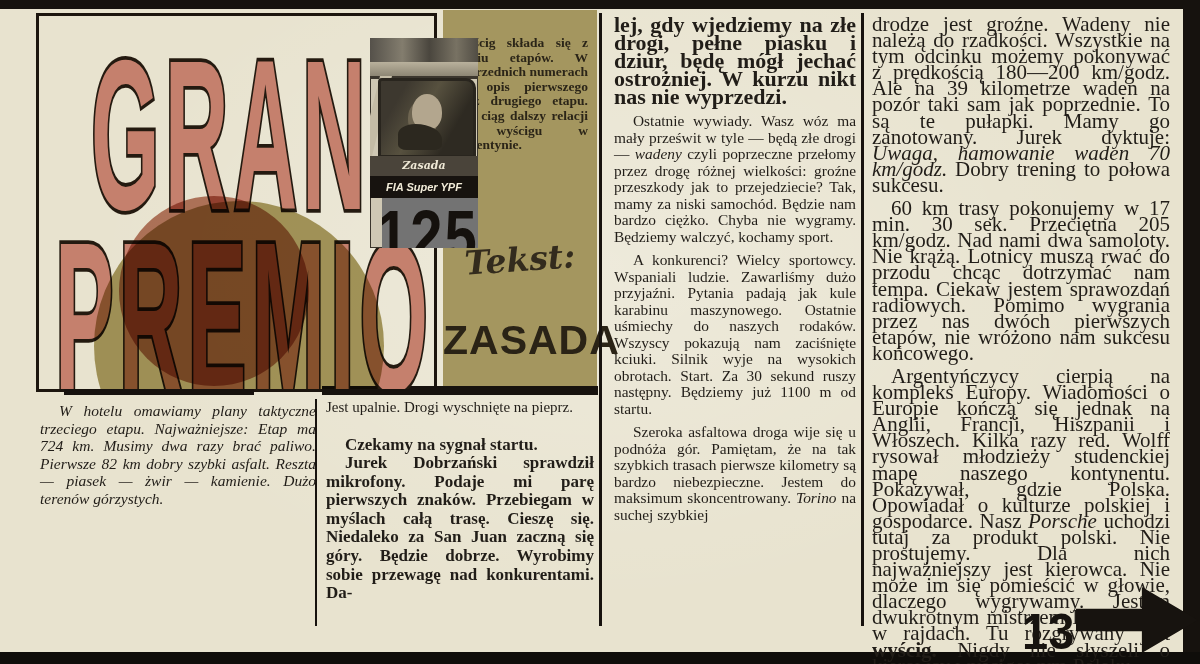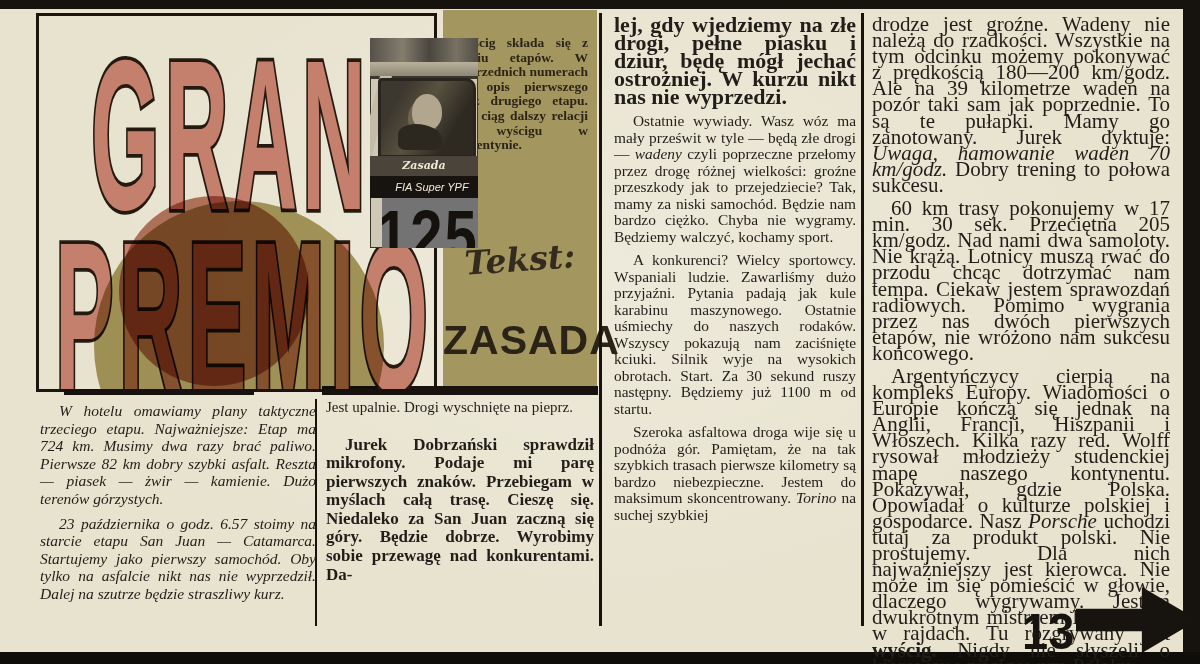--- a/index.html
+++ b/index.html
@@ -31,21 +31,21 @@
   .ph-foliage{position:absolute;left:0;top:0;width:108px;height:26px;
     background:linear-gradient(90deg,#55514a,#837d6e 30%,#4a463e 55%,#787263 80%,#514d44);}
   .ph-roof{position:absolute;left:0;top:24px;width:108px;height:14px;background:linear-gradient(#b9b19c,#8d8674);border-bottom:3px solid #3c372e;}
   .ph-window{position:absolute;left:8px;top:40px;width:92px;height:74px;background:linear-gradient(120deg,#3d382f 20%,#57513f 45%,#2e2a22 75%);border:3px solid #29251e;border-radius:4px 10px 2px 2px;}
   .ph-pillar{position:absolute;left:0;top:38px;width:12px;height:80px;background:#c4bca6;transform:skewX(-14deg);}
   .ph-face{position:absolute;left:42px;top:56px;width:30px;height:36px;background:#b3a68e;border-radius:50% 50% 45% 45%;box-shadow:-4px 6px 0 #6e6551;}
   .ph-arm{position:absolute;left:28px;top:86px;width:44px;height:26px;background:#2c281f;border-radius:40% 60% 20% 20%;}
   .ph-doorband{position:absolute;left:0;top:118px;width:108px;height:20px;background:#4a443a;color:#efe9d6;
     font-family:"DejaVu Serif",serif;font-style:italic;font-weight:bold;font-size:11px;line-height:20px;text-align:center;}
   .ph-sponsor{position:absolute;left:0;top:138px;width:108px;height:22px;background:#17130f;color:#f2ecd9;
-    font-family:"Liberation Sans",sans-serif;font-style:italic;font-weight:normal;font-size:11px;line-height:22px;text-align:center;white-space:nowrap;padding-left:8px;}
+    font-family:"Liberation Sans",sans-serif;font-style:italic;font-weight:bold;font-size:11px;line-height:22px;text-align:center;white-space:nowrap;}
   .ph-numband{position:absolute;left:12px;top:160px;width:108px;height:56px;background:#737373;overflow:hidden;}
   .ph-num{position:absolute;left:-6px;top:2px;font-family:"Liberation Sans",sans-serif;font-weight:700;font-size:58px;line-height:1;letter-spacing:2px;color:#15110d;transform:scaleY(1.25);transform-origin:top left;}
   
   .standfirst{position:absolute;left:443px;top:10px;width:154px;height:376px;background:#a4965f;box-sizing:border-box;}
   .sf-text{margin:0;padding:26px 9px 0 11px;font-weight:bold;font-size:13.5px;line-height:14.6px;text-align:justify;color:#2b2518;}
   .sf-tekst{position:absolute;left:0;right:0;top:230px;text-align:center;font-family:"DejaVu Serif",serif;font-style:italic;font-weight:bold;font-size:33px;color:#332b1d;transform:rotate(-4deg);}
   .sf-author1{position:absolute;left:0;right:0;top:281px;text-align:center;font-family:"Liberation Sans",sans-serif;font-weight:700;font-size:24px;letter-spacing:1px;color:#2e2719;}
   .sf-author2{position:absolute;left:0;right:0;top:307px;text-align:center;font-family:"Liberation Sans",sans-serif;font-weight:700;font-size:41px;letter-spacing:1px;color:#2a2316;}
   
   .rule{position:absolute;background:#17120e;}
@@ -108,25 +108,25 @@
     <div class="sf-tekst">Tekst:</div>
     <div class="sf-author2">ZASADA</div>
   </aside>
 
   <div class="rule rule-ab"></div>
   <div class="rule rule-bc"></div>
   <div class="rule rule-cd"></div>
 
   <section class="col col-a">
     <p><span>W hotelu omawiamy plany taktyczne trzeciego etapu. Najważniejsze: Etap ma 724 km. Musimy dwa razy brać paliwo. Pierwsze 82 km dobry szybki asfalt. Reszta — piasek — żwir — kamienie. Dużo terenów górzystych.</span></p>
-    <p><span>23 października o godz. 6.57 stoimy na starcie etapu San Juan — Catamarca. Startujemy jako pierwszy samochód. Oby tylko na asfalcie nikt nas nie wyprzedził. Dalej na szutrze będzie straszliwy kurz.</span></p>
   </section>
 
   <section class="col col-b">
     <p class="ital noind"><span>Jest upalnie. Drogi wyschnięte na pieprz.</span></p>
+    <p class="lead"><span>Czekamy na sygnał startu.</span></p>
     <p class="lead"><span>Jurek Dobrzański sprawdził mikrofony. Podaje mi parę pierwszych znaków. Przebiegam w myślach całą trasę. Cieszę się. Niedaleko za San Juan zaczną się góry. Będzie dobrze. Wyrobimy sobie przewagę nad konkurentami. Da-</span></p>
   </section>
 
   <section class="col col-c">
     <p class="lead noind"><span>lej, gdy wjedziemy na złe drogi, pełne piasku i dziur, będę mógł jechać ostrożniej. W kurzu nikt nas nie wyprzedzi.</span></p>
     <p><span>Ostatnie wywiady. Wasz wóz ma mały prześwit w tyle — będą złe drogi — </span><span class="i">wadeny</span><span> czyli poprzeczne przełomy przez drogę różnej wielkości: groźne przeszkody jak to przejedziecie? Tak, mamy za niski samochód. Będzie nam bardzo ciężko. Chyba nie wygramy. Będziemy walczyć, kochamy sport.</span></p>
     <p><span>A konkurenci? Wielcy sportowcy. Wspaniali ludzie. Zawarliśmy dużo przyjaźni. Pytania padają jak kule karabinu maszynowego. Ostatnie uśmiechy do naszych rodaków. Wszyscy pokazują nam zaciśnięte kciuki. Silnik wyje na wysokich obrotach. Start. Za 30 sekund ruszy następny. Będziemy już 1100 m od startu.</span></p>
     <p><span>Szeroka asfaltowa droga wije się u podnóża gór. Pamiętam, że na tak szybkich trasach pierwsze kilometry są bardzo niebezpieczne. Jestem do maksimum skoncentrowany. </span><span class="i">Torino</span><span> na suchej szybkiej</span></p>
   </section>
 

